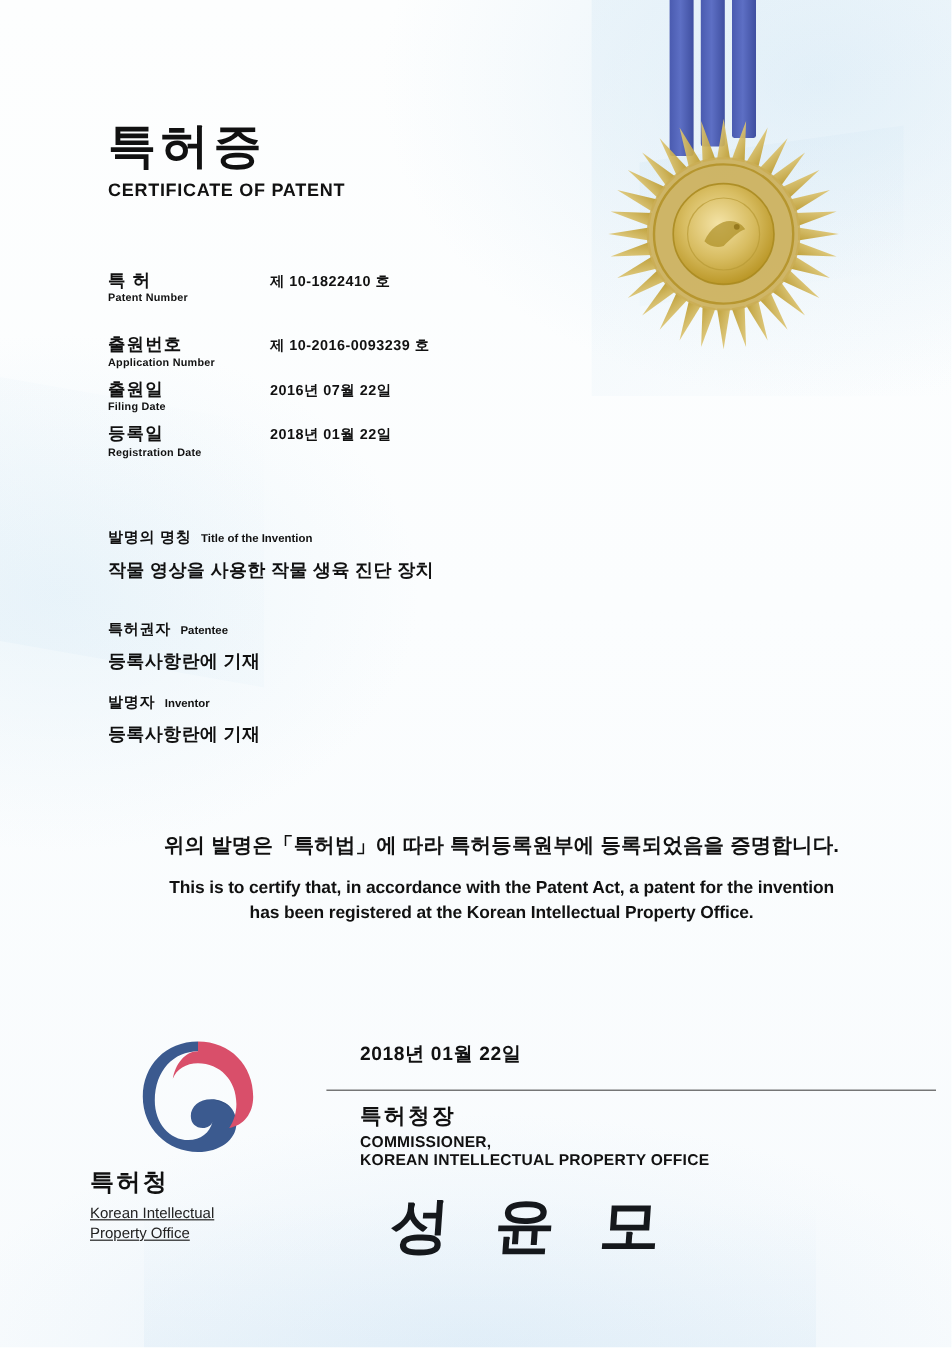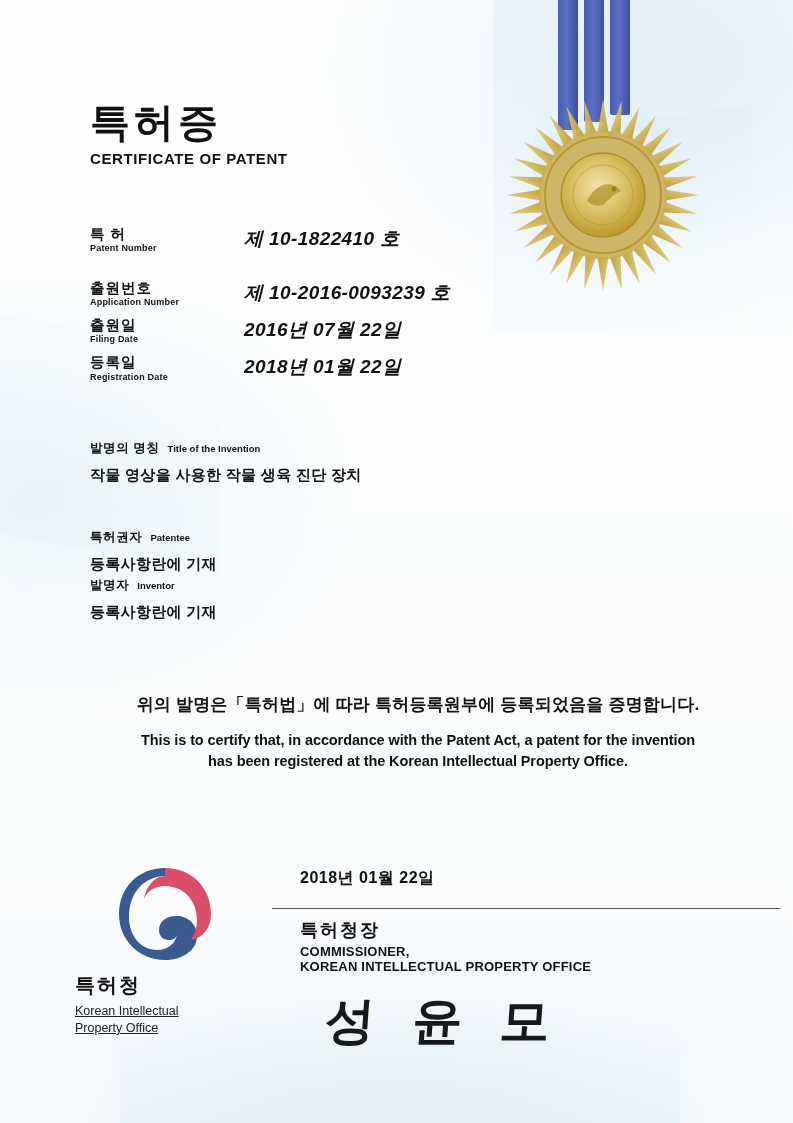--- a/index.html
+++ b/index.html
@@ -108,58 +108,56 @@
   .fields {
     position: absolute;
     left: 90px;
     top: 225px;
     width: 620px;
   }
   .field-row {
     display: flex;
     align-items: flex-start;
     margin-bottom: 14px;
-    gap: 19px;
   }
   .field-label {
     width: 135px;
     flex: 0 0 135px;
   }
   .label-ko {
     font-size: 14.5px;
     font-weight: bold;
     color: #111;
     letter-spacing: 1px;
     line-height: 1.25;
   }
   .label-en {
     font-size: 9px;
     font-weight: bold;
     color: #111;
     letter-spacing: 0.2px;
     margin-top: 0;
   }
   .field-value {
-    font-size: 19px;
+    font-size: 12px;
     font-weight: bold;
     color: #111;
     letter-spacing: 0.4px;
     padding-top: 1px;
-    font-style: italic;
   }
   .field-row.tight { margin-bottom: 9px; }
 
   
   .section {
     position: absolute;
     left: 90px;
     width: 620px;
   }
   .sec-invention { top: 440px; }
-  .sec-patentee  { top: 529px; }
+  .sec-patentee  { top: 516px; }
   .sec-inventor  { top: 577px; }
 
   .sec-head {
     display: flex;
     align-items: baseline;
     gap: 8px;
   }
   .sec-head-ko {
     font-size: 12.5px;
     font-weight: bold;

